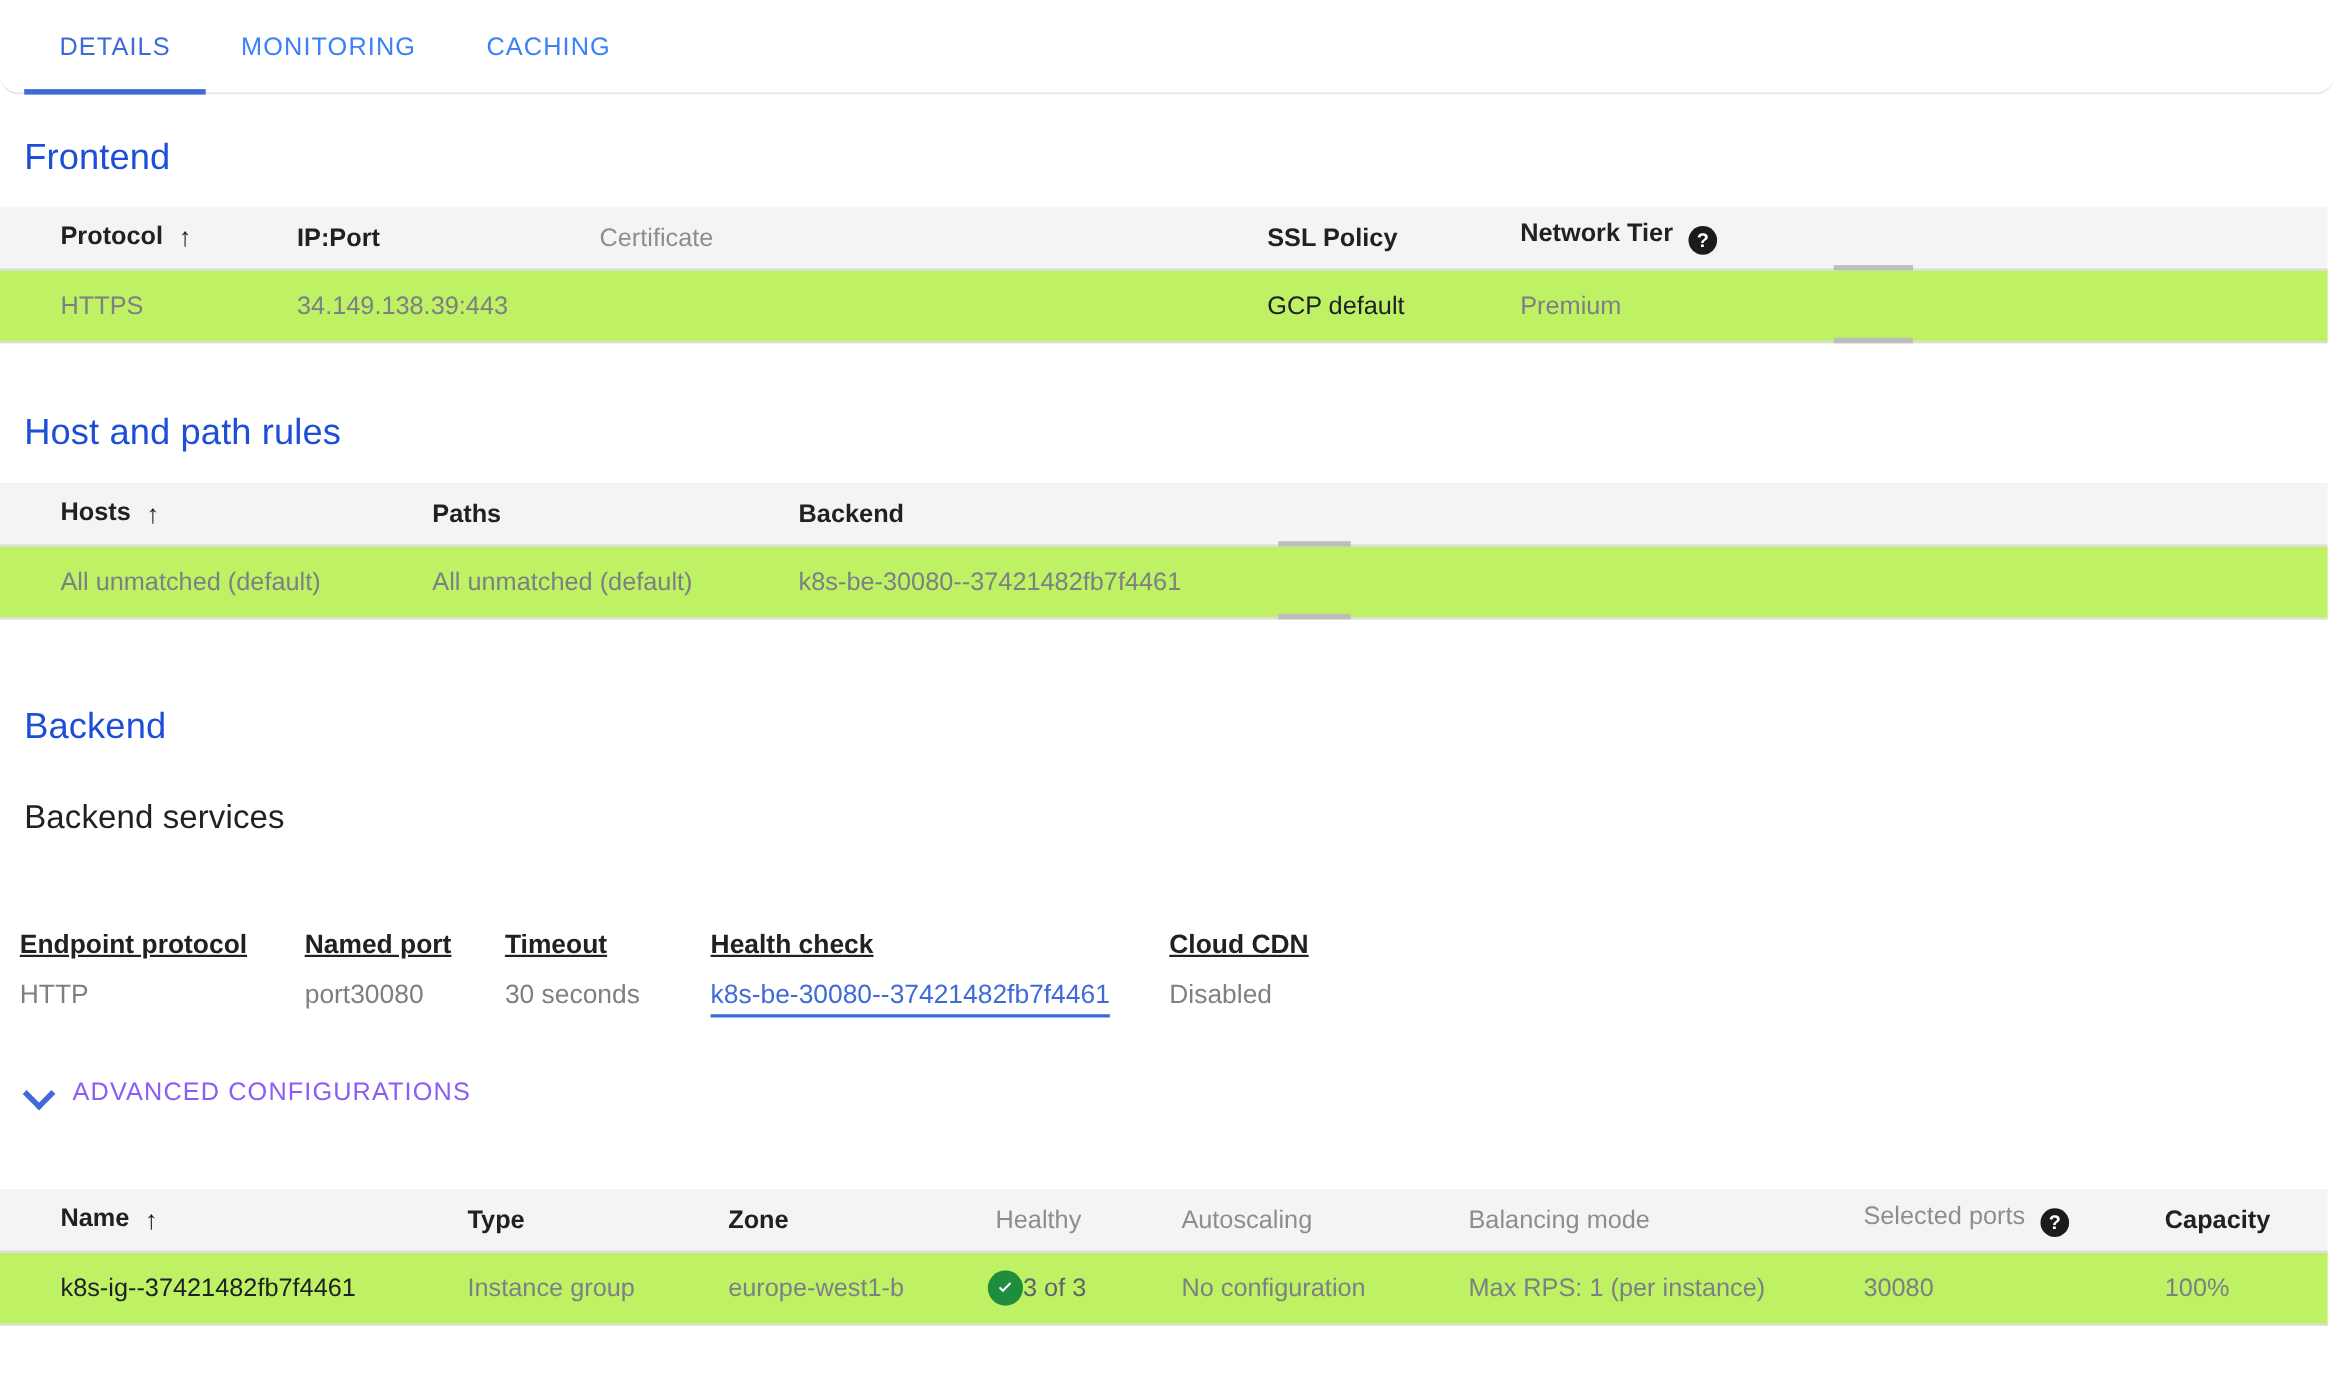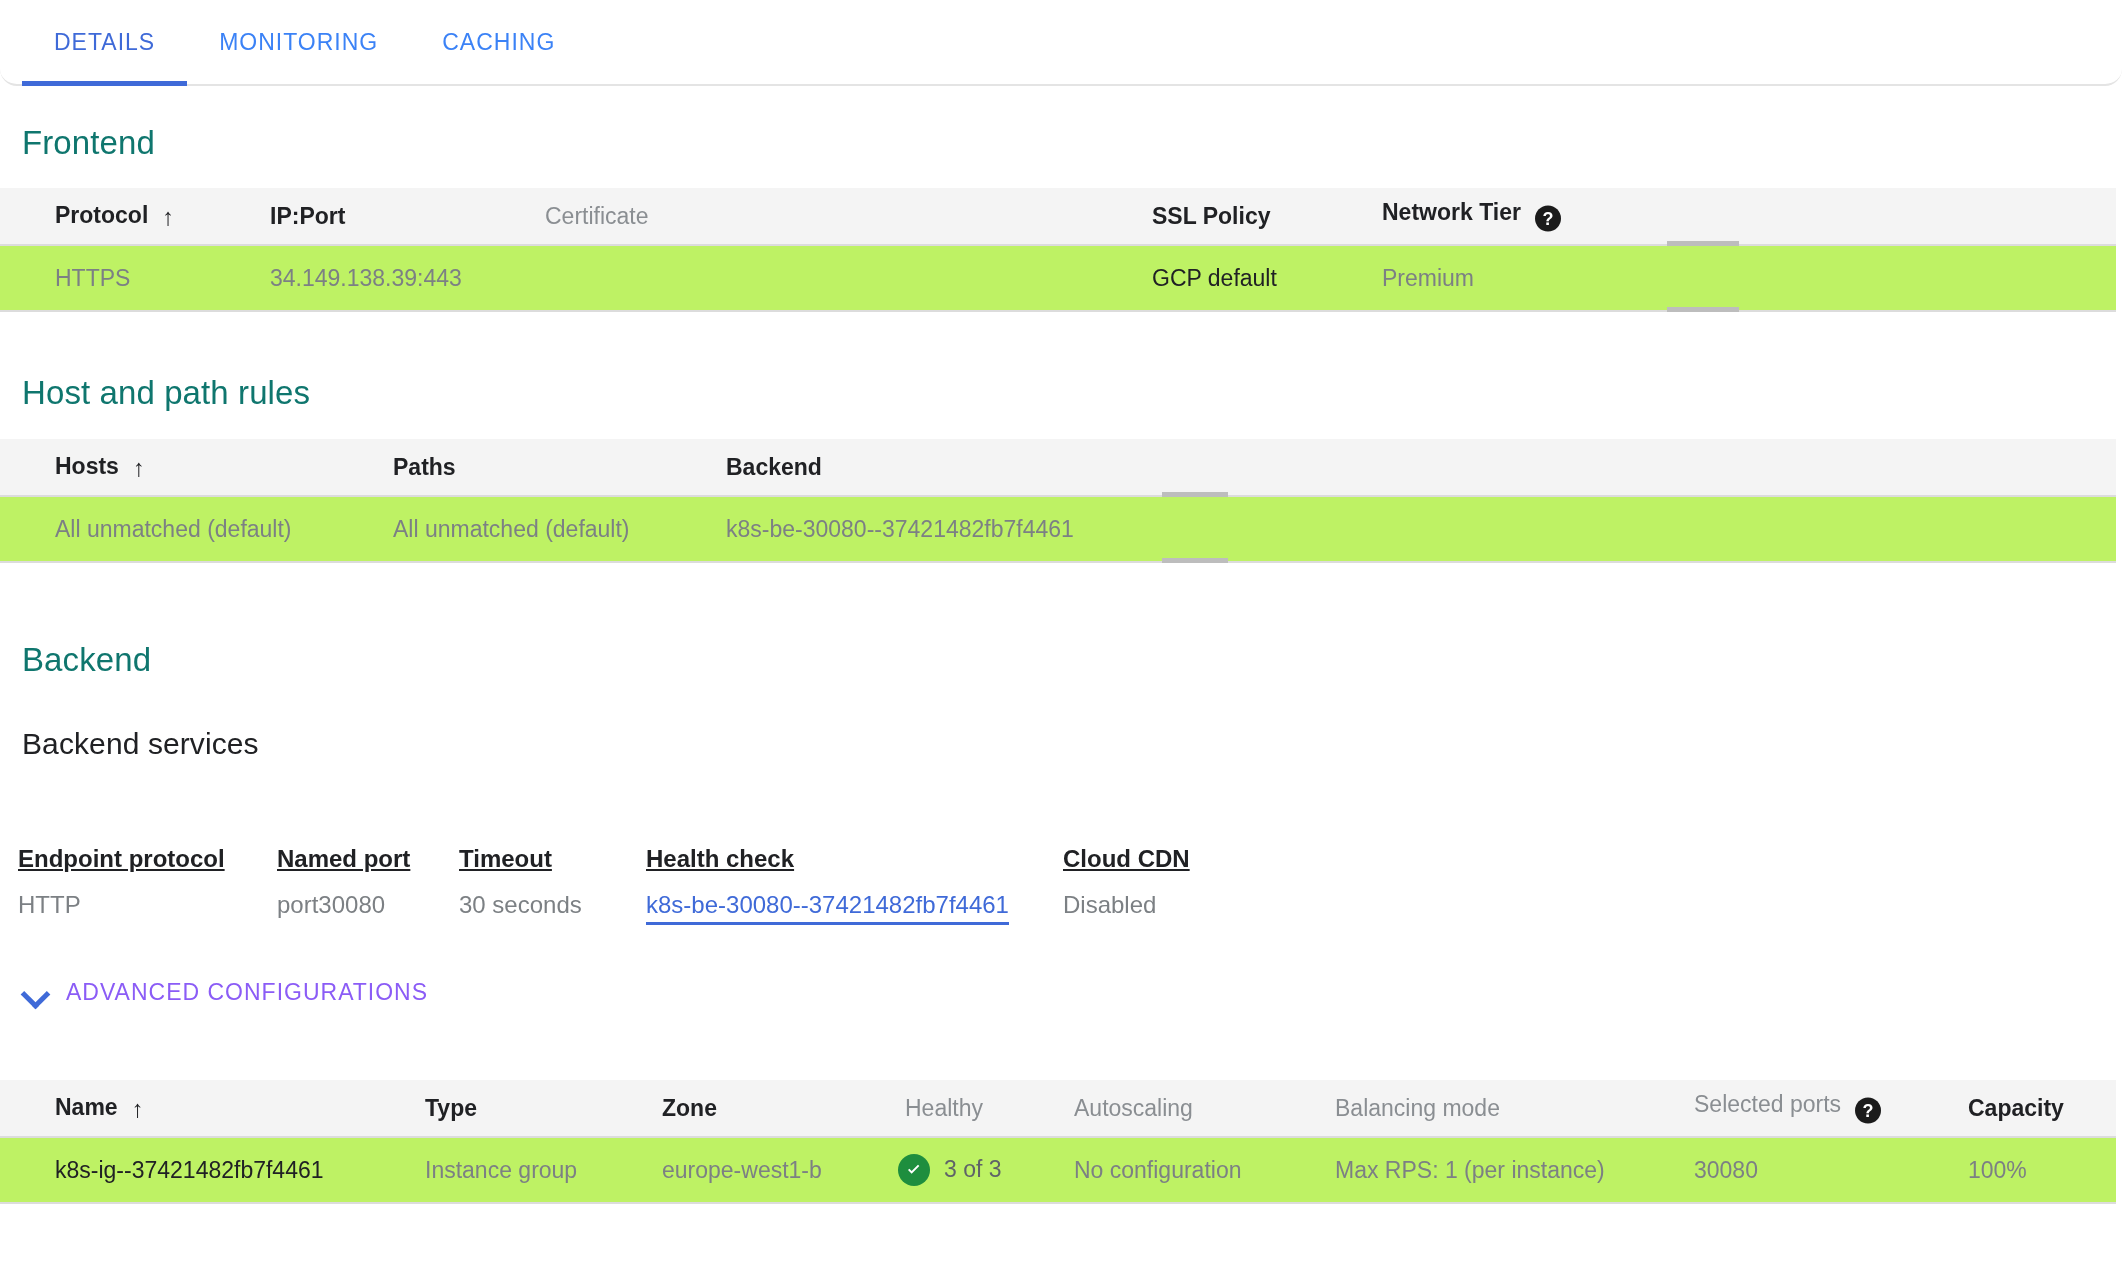--- a/index.html
+++ b/index.html
@@ -51,21 +51,21 @@
     left: 0; right: 0;
     bottom: -2px;
     height: 5px;
     background: #3f6ad8;
   }
 
   
   .h-section {
     font-size: 33px;
     font-weight: 400;
-    color: #0f766e;
+    color: #1d4ed8;
     margin: 0;
     padding: 0 0 0 22px;
     letter-spacing: 0.1px;
   }
   .h-sub {
     font-size: 30px;
     font-weight: 400;
     color: #202124;
     margin: 0;
     padding: 0 0 0 22px;
@@ -200,21 +200,21 @@
     font-size: 23px;
     font-weight: 500;
     letter-spacing: 1.0px;
     color: #8b5cf6;
   }
 
   
   .healthy-cell {
     display: flex;
     align-items: center;
-    gap: 14px;
+    gap: 0;
   }
   .check-circle {
     width: 32px; height: 32px;
     border-radius: 50%;
     background: #1e8e3e;
     display: inline-flex;
     align-items: center;
     justify-content: center;
     flex: none;
   }

